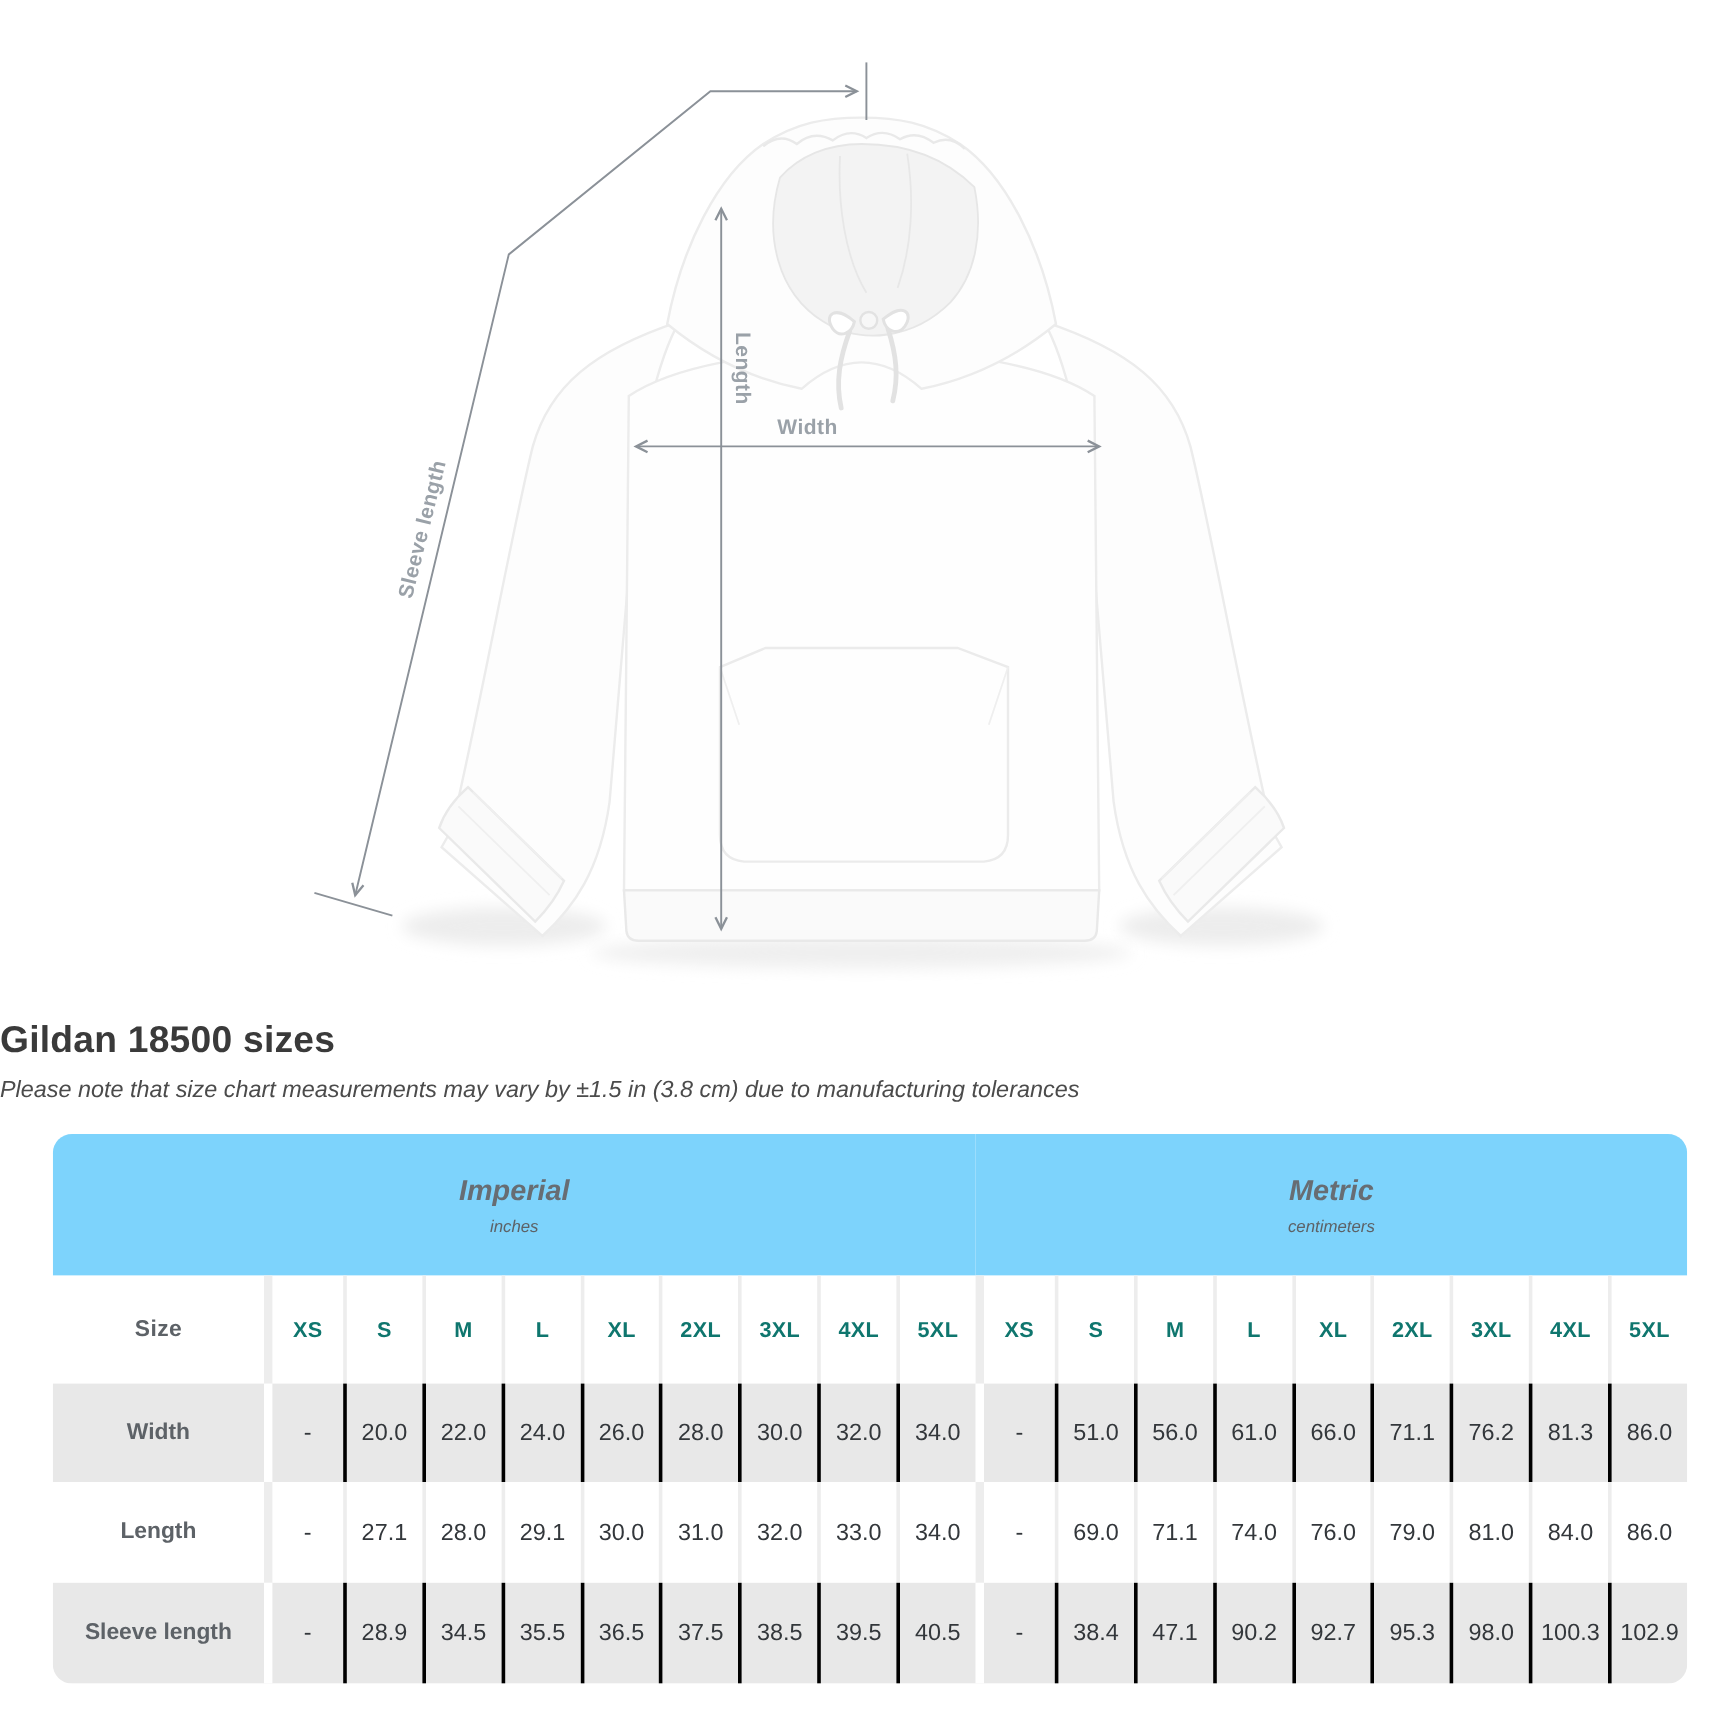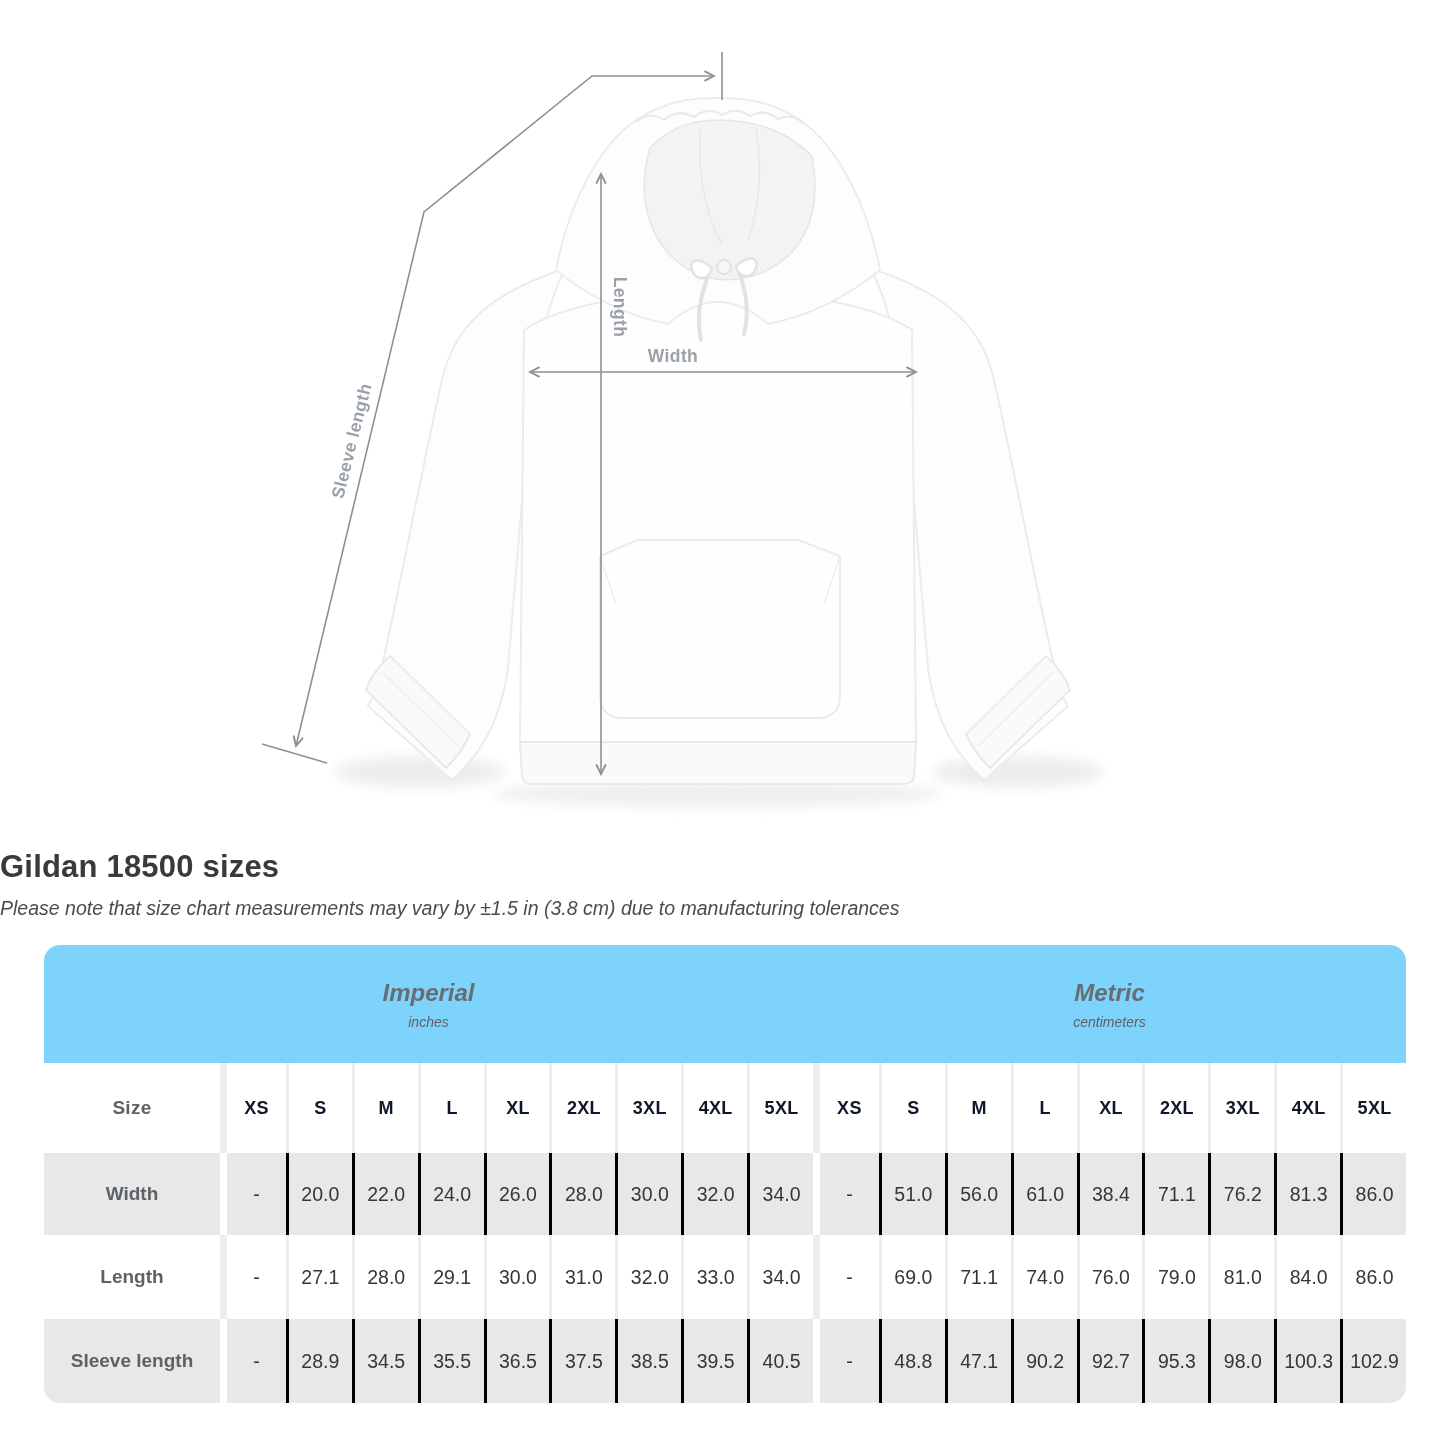--- a/index.html
+++ b/index.html
@@ -39,21 +39,21 @@
   .band-r{grid-column:11 / span 9;}
   .band-title{font-size:24px;font-weight:bold;font-style:italic;color:#676d73;}
   .band-unit{font-size:14px;font-style:italic;color:#5d6267;}
   .cell{display:flex;align-items:center;justify-content:center;}
   .row-w{background:#ffffff;}
   .row-g{background:#e8e8e8;}
   .row-w.sep{border-left:3px solid #ededed;}
   .row-w.gsep{border-left:7px solid #ededed;}
   .row-g.sep{border-left:3px solid #000000;}
   .row-g.gsep{border-left:7px solid #ffffff;}
-  .hdr{font-weight:bold;color:#0f172a;font-size:18px;letter-spacing:.3px;}
+  .hdr{font-weight:bold;color:#0f766e;font-size:18px;letter-spacing:.3px;}
   .lbl{font-weight:bold;color:#5d6267;font-size:19px;}
   .val{color:#33373b;font-size:19.5px;}
 </style>
 </head>
 <body>
 
 <div class="stage">
 
   <svg class="hoodie-svg" width="1445" height="840" viewBox="0 0 1445 840">
     <defs>
@@ -162,21 +162,21 @@
       <div class="cell val row-g sep">24.0</div>
       <div class="cell val row-g sep">26.0</div>
       <div class="cell val row-g sep">28.0</div>
       <div class="cell val row-g sep">30.0</div>
       <div class="cell val row-g sep">32.0</div>
       <div class="cell val row-g sep">34.0</div>
       <div class="cell val row-g gsep">-</div>
       <div class="cell val row-g sep">51.0</div>
       <div class="cell val row-g sep">56.0</div>
       <div class="cell val row-g sep">61.0</div>
-      <div class="cell val row-g sep">38.4</div>
+      <div class="cell val row-g sep">66.0</div>
       <div class="cell val row-g sep">71.1</div>
       <div class="cell val row-g sep">76.2</div>
       <div class="cell val row-g sep">81.3</div>
       <div class="cell val row-g sep">86.0</div>
       <div class="cell lbl row-w">Length</div>
       <div class="cell val row-w gsep">-</div>
       <div class="cell val row-w sep">27.1</div>
       <div class="cell val row-w sep">28.0</div>
       <div class="cell val row-w sep">29.1</div>
       <div class="cell val row-w sep">30.0</div>
@@ -197,21 +197,21 @@
       <div class="cell val row-g gsep">-</div>
       <div class="cell val row-g sep">28.9</div>
       <div class="cell val row-g sep">34.5</div>
       <div class="cell val row-g sep">35.5</div>
       <div class="cell val row-g sep">36.5</div>
       <div class="cell val row-g sep">37.5</div>
       <div class="cell val row-g sep">38.5</div>
       <div class="cell val row-g sep">39.5</div>
       <div class="cell val row-g sep">40.5</div>
       <div class="cell val row-g gsep">-</div>
-      <div class="cell val row-g sep">48.8</div>
+      <div class="cell val row-g sep">38.4</div>
       <div class="cell val row-g sep">47.1</div>
       <div class="cell val row-g sep">90.2</div>
       <div class="cell val row-g sep">92.7</div>
       <div class="cell val row-g sep">95.3</div>
       <div class="cell val row-g sep">98.0</div>
       <div class="cell val row-g sep">100.3</div>
       <div class="cell val row-g sep">102.9</div>
     </div>
 
 </div>

